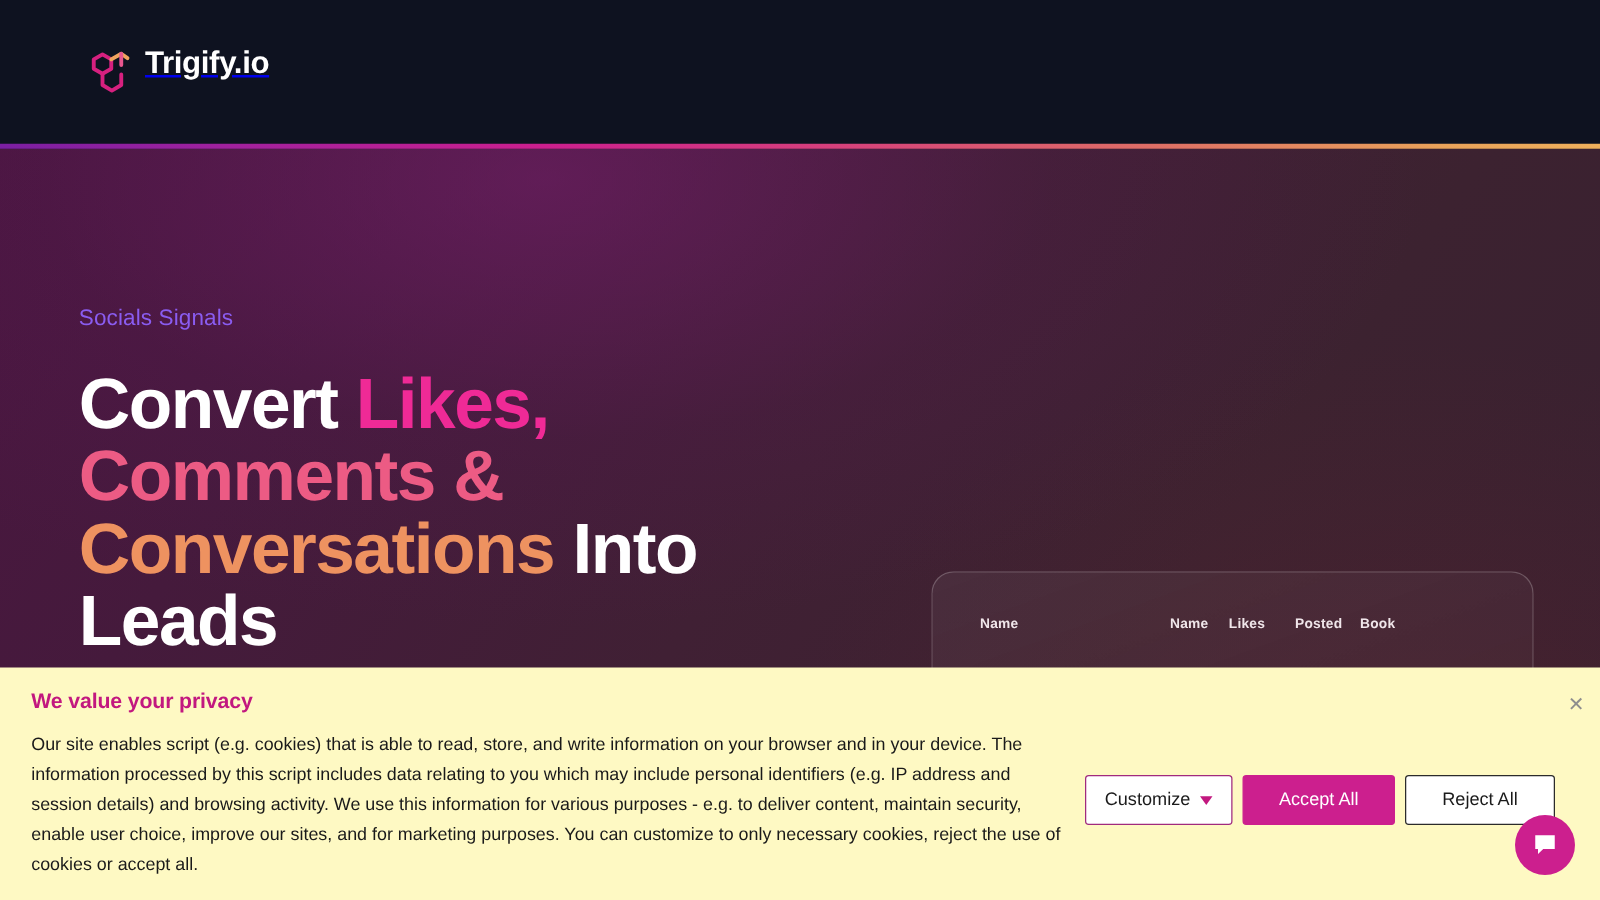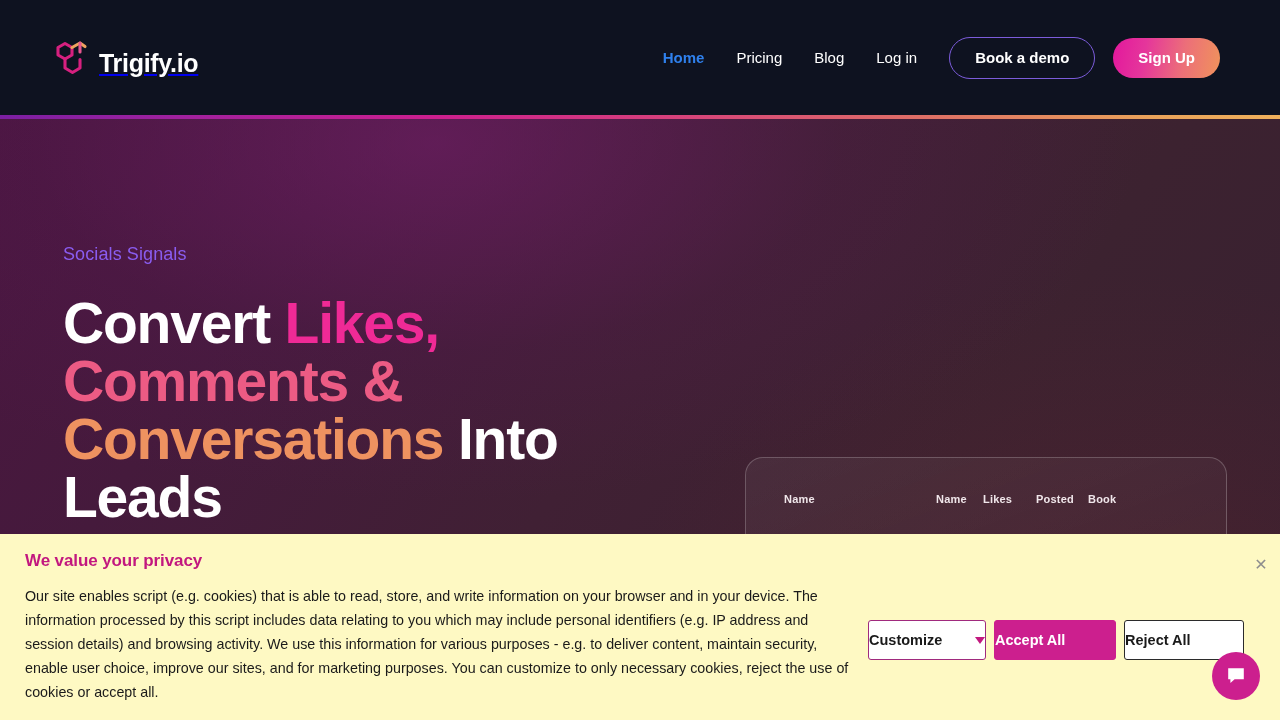--- a/index.html
+++ b/index.html
@@ -27,24 +27,24 @@
     width: 1280px;
     height: 115px;
     background: #0e1220;
     display: flex;
     align-items: center;
     z-index: 20;
   }
 
   .brand {
     position: absolute;
-    left: 54px;
+    left: 71px;
     top: 38px;
     display: flex;
-    align-items: flex-end;
+    align-items: flex-start;
     gap: 11px;
   }
 
   .brand-mark {
     width: 34px;
     height: 38px;
     display: block;
   }
 
   .brand-name {
@@ -238,25 +238,25 @@
     display: flex;
     align-items: center;
     gap: 8px;
   }
 
   .cbtn {
     height: 40px;
     border-radius: 3px;
     font-size: 14.5px;
     font-family: "Liberation Sans", sans-serif;
-    font-weight: 700;
-    cursor: pointer;
-    display: flex;
-    align-items: center;
-    justify-content: space-between;
+    font-weight: 400;
+    cursor: pointer;
+    display: flex;
+    align-items: center;
+    justify-content: center;
     white-space: nowrap;
   }
 
   .cbtn-customize {
     width: 118px;
     background: #ffffff;
     border: 1.6px solid #a02a7e;
     color: #1a1a1a;
     gap: 8px;
   }
@@ -330,28 +330,20 @@
         <g fill="none" stroke-width="3.1" stroke-linejoin="round" stroke-linecap="round">
           <path d="M4 9.5 L11 5.5 L18 9.5 L18 17 L11 21 L4 17 Z" stroke="#d6207f"></path>
           <path d="M11 21 L11 30 L18.5 34.5 L26 30 L26 21.5" stroke="#d6207f"></path>
           <path d="M18 9.5 L26 5 L31 8.5" stroke="#f0a45e"></path>
           <path d="M26 5 L26 14" stroke="#e8568f"></path>
         </g>
       </svg>
       <span class="brand-name">Trigify.io</span>
     </a>
 
-    <div class="nav-right">
-      <a class="nav-link active" href="#">Home</a>
-      <a class="nav-link" href="#">Pricing</a>
-      <a class="nav-link" href="#">Blog</a>
-      <a class="nav-link" href="#">Log in</a>
-      <button class="btn-demo">Book a demo</button>
-      <button class="btn-signup">Sign Up</button>
-    </div>
   </div>
 
   <div class="accent-bar"></div>
 
   <div class="hero">
 
     <div class="hero-inner">
       <div class="eyebrow">Socials Signals</div>
       <h1 class="headline">
         <span class="w">Convert </span><span class="g1">Likes,</span><br>

